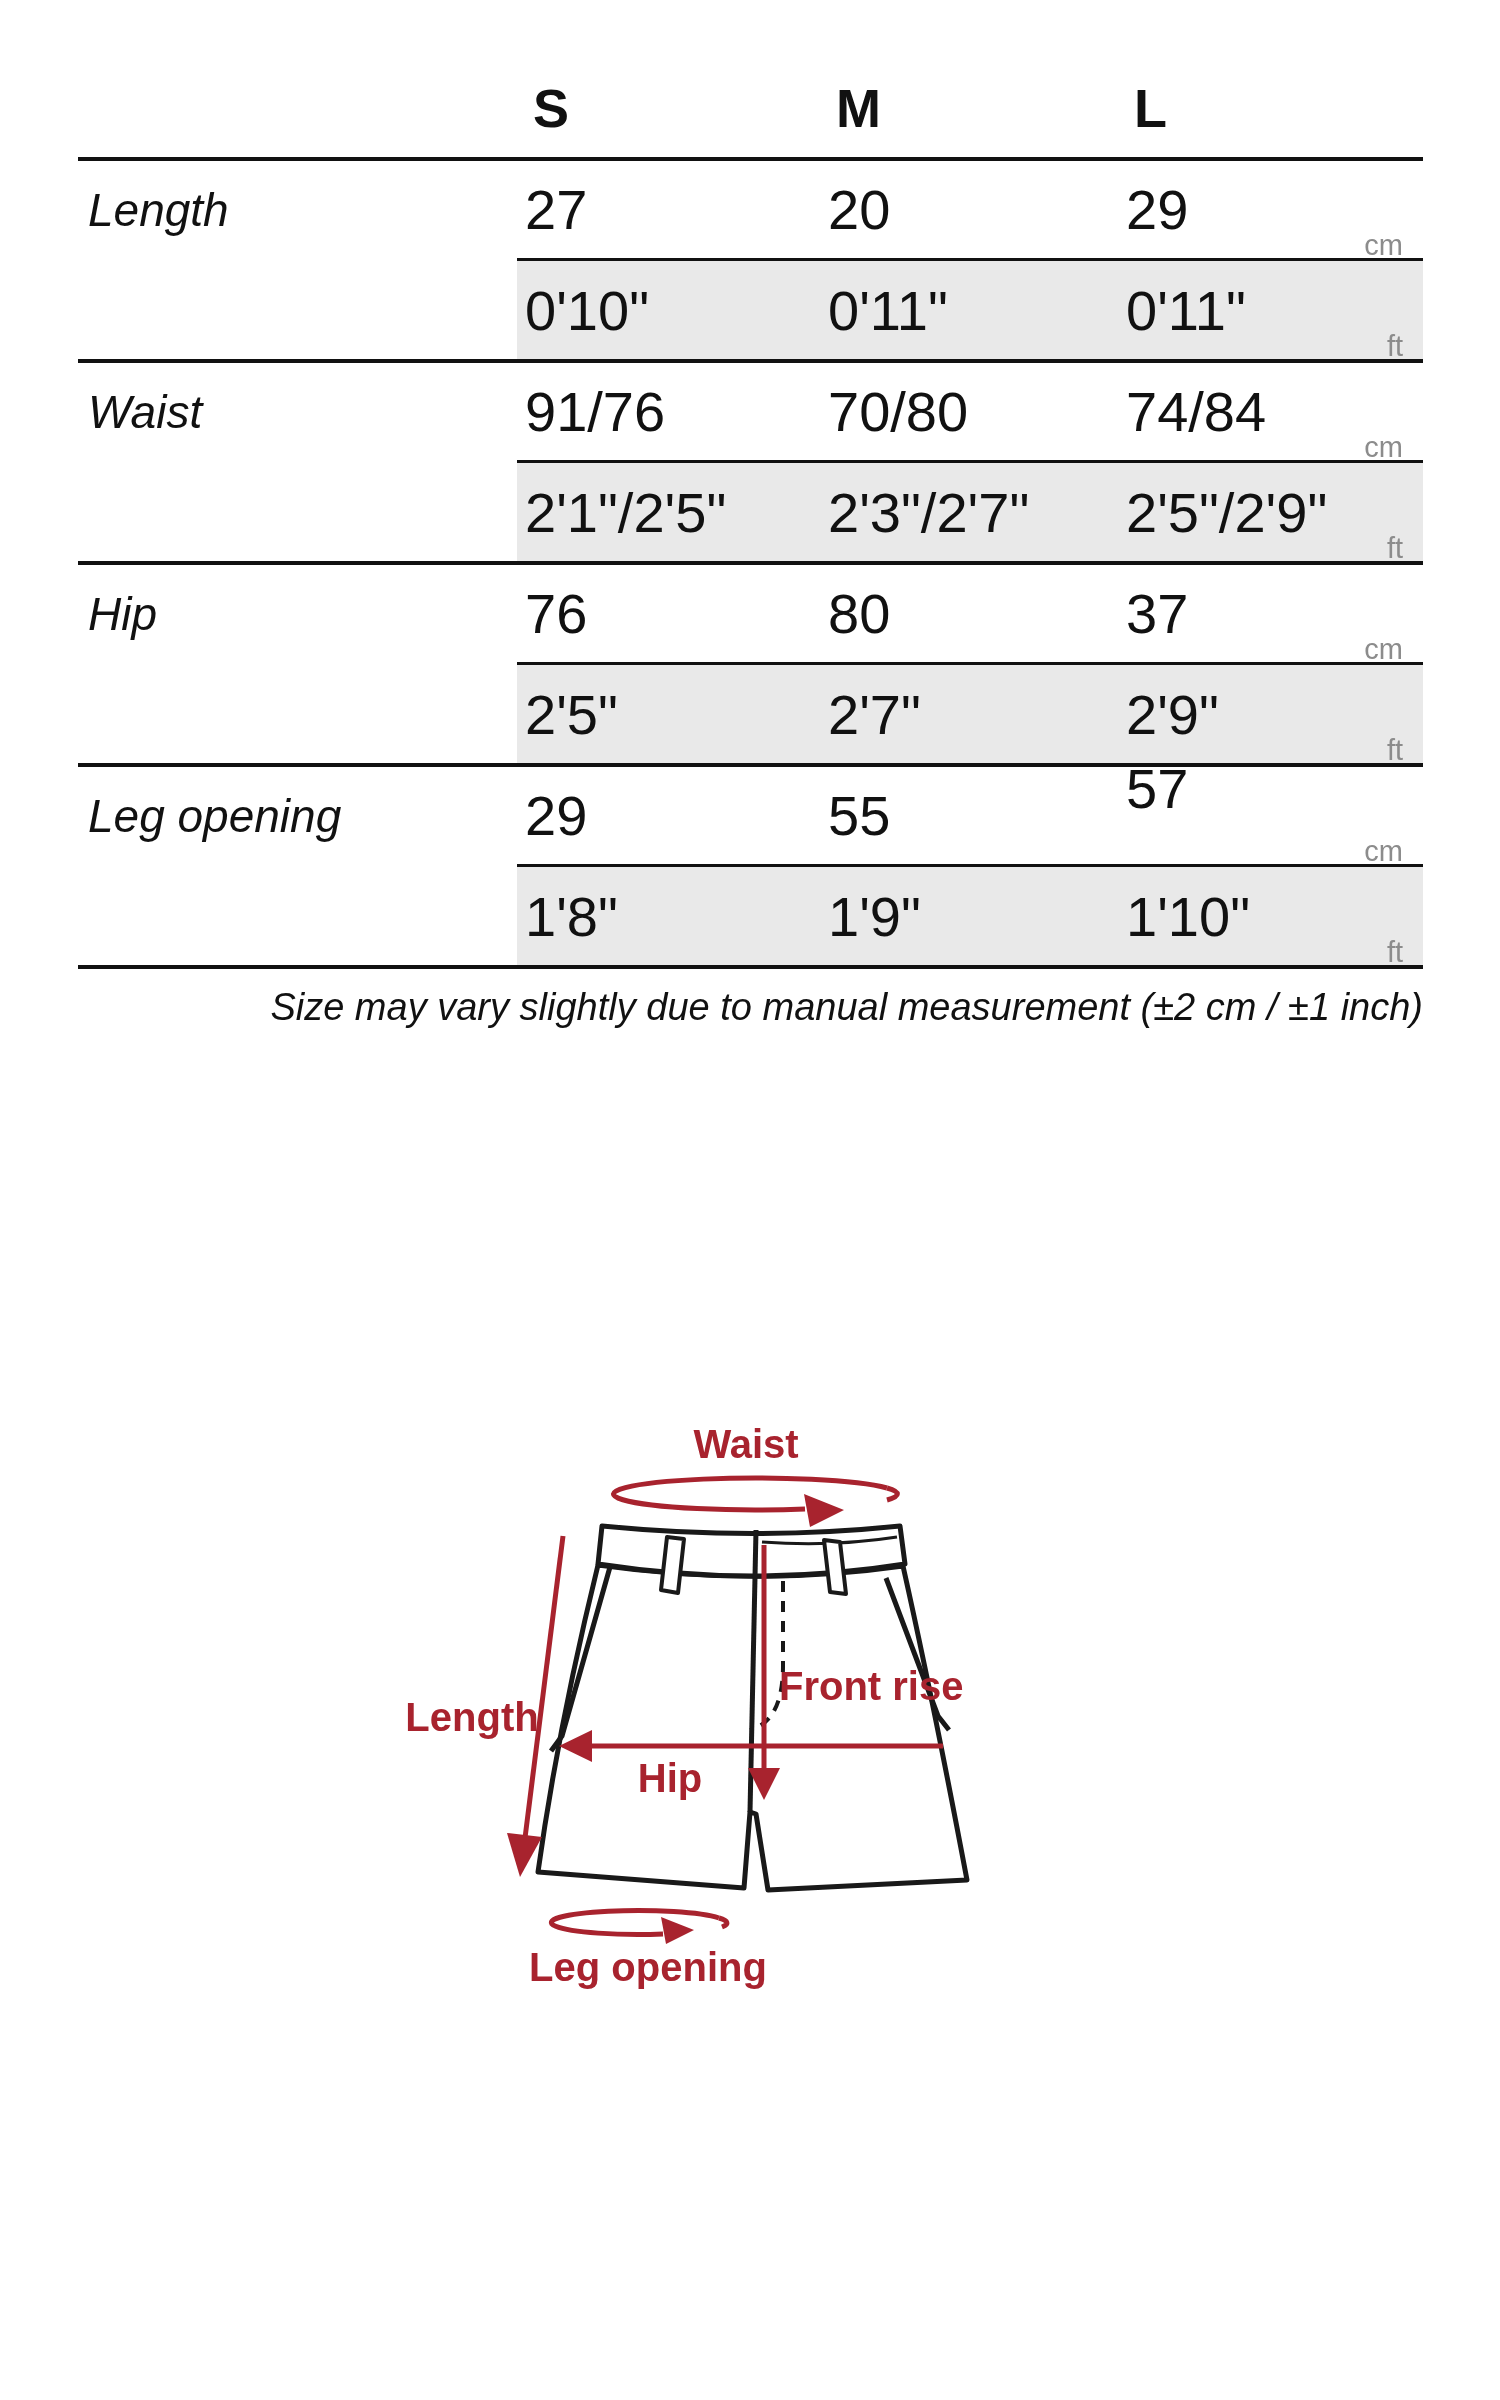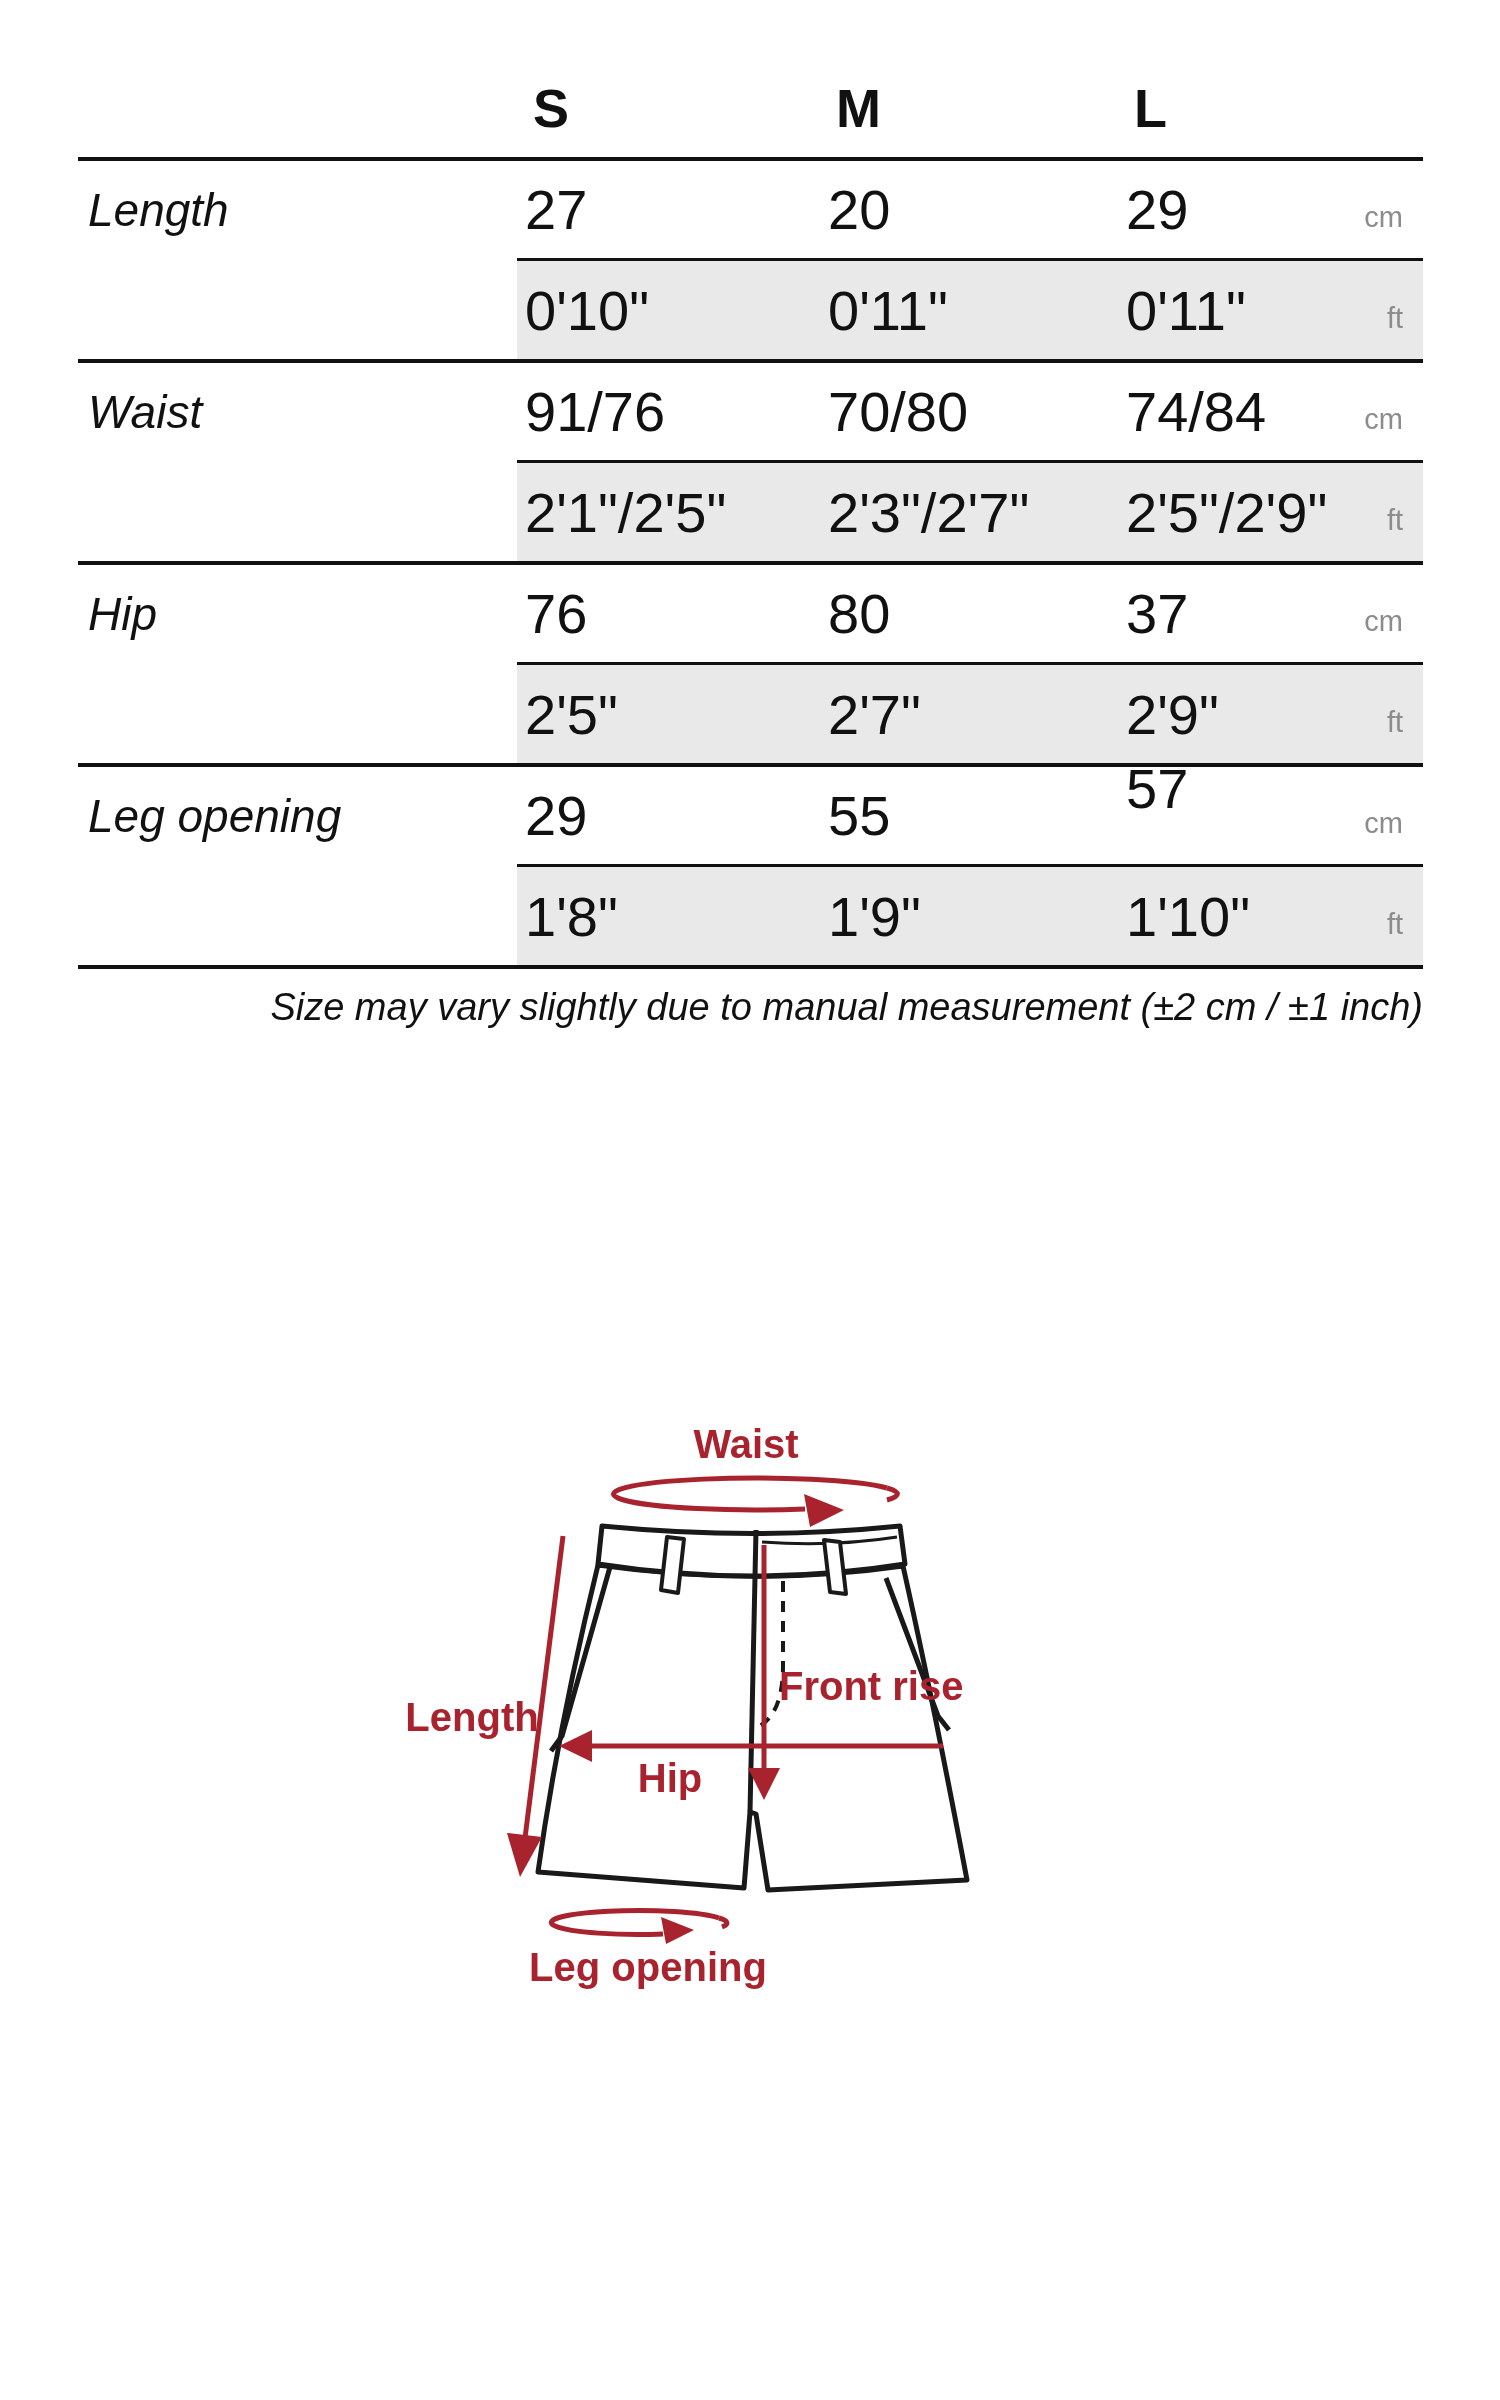--- a/index.html
+++ b/index.html
@@ -46,21 +46,21 @@
   .half-ft .cell{height:98px;}
   .val{font-size:56px;}
   .rowlabel{font-style:italic; font-size:46px;}
   .col-label{left:10px;  width:420px;}
   .col-s{left:447px; width:290px;}
   .col-m{left:750px; width:290px;}
   .col-l{left:1048px; width:280px;}
   .col-unit{
     right:20px; width:80px;
     justify-content:flex-end;
-    padding-top:8px;
+    padding-top:36px;
     font-size:29px;
     color:#8c8c8c;
   }
   .note{
     position:absolute;
     left:78px; top:985px;
     width:1345px;
     text-align:right;
     font-style:italic;
     font-size:38px;

